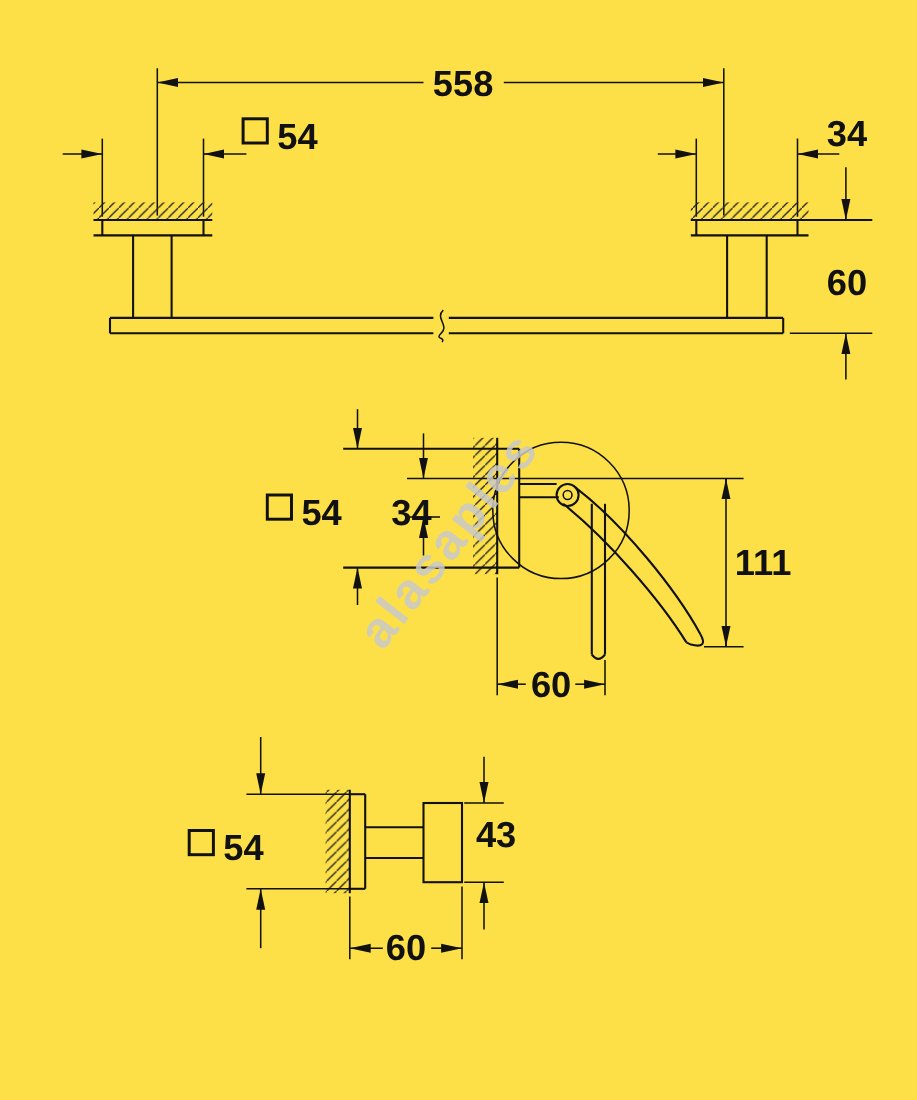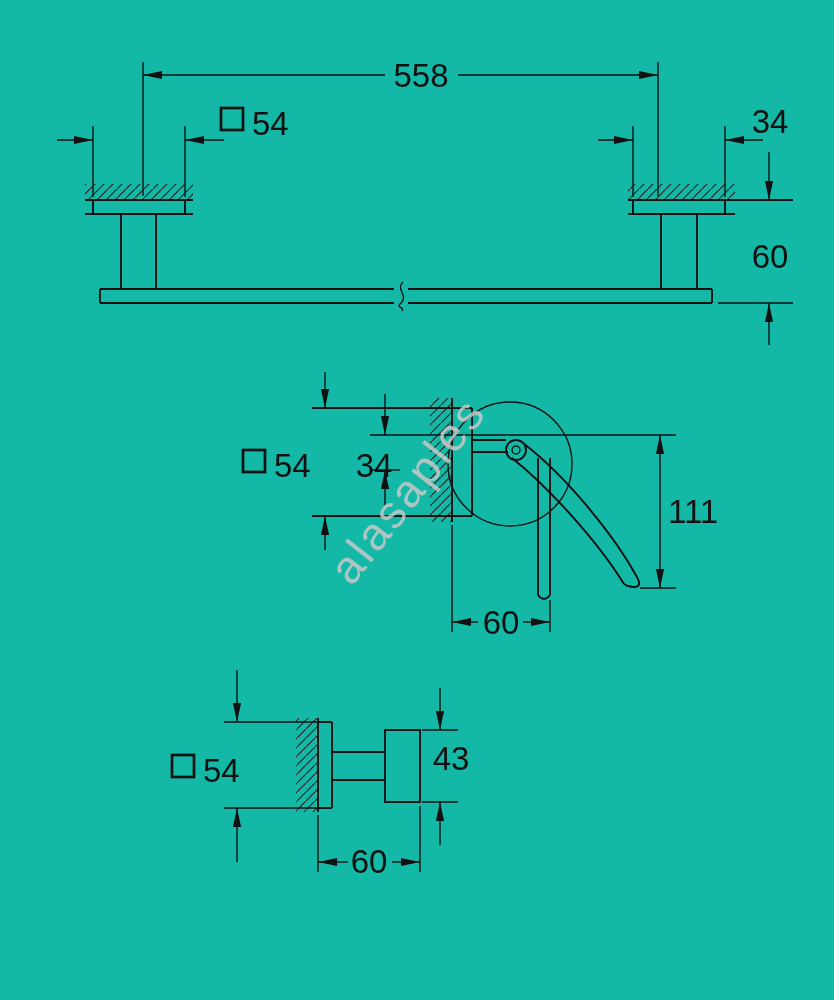--- a/index.html
+++ b/index.html
@@ -1,18 +1,19 @@
 <!DOCTYPE html>
 <html><head>
 <meta charset="utf-8">
 <style>
   html,body { margin:0; padding:0; background:#ffffff; }
   .canvas {
-    width:834px; height:1000px; position:relative; background:#14b8a6;
+    width:834px; height:1000px; position:relative; background:#fde047;
     font-family:"Liberation Sans","DejaVu Sans",sans-serif;
+    font-weight:bold;
   }
   svg { display:block; }
   svg text {
     font-family:"Liberation Sans","DejaVu Sans",sans-serif;
     font-size:33px; fill:#111;
   }
   .d { stroke:#111; stroke-width:1.4; fill:none; }   
   .s { stroke:#111; stroke-width:1.9; fill:none; }   
   .t { stroke:#111; stroke-width:1.4; fill:none; }   
   .sq { stroke:#111; stroke-width:2.7; fill:none; }  

